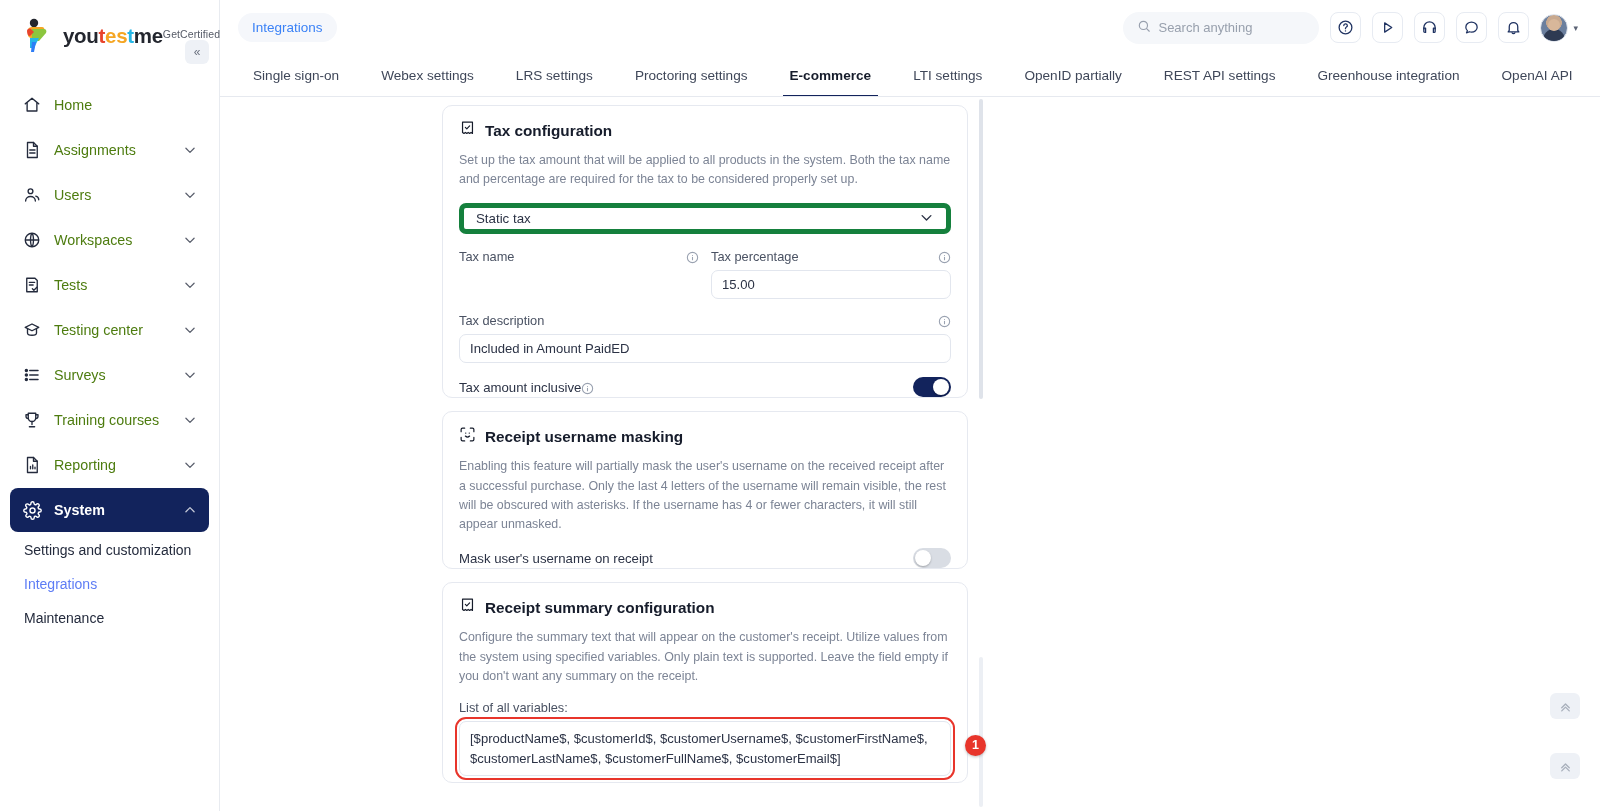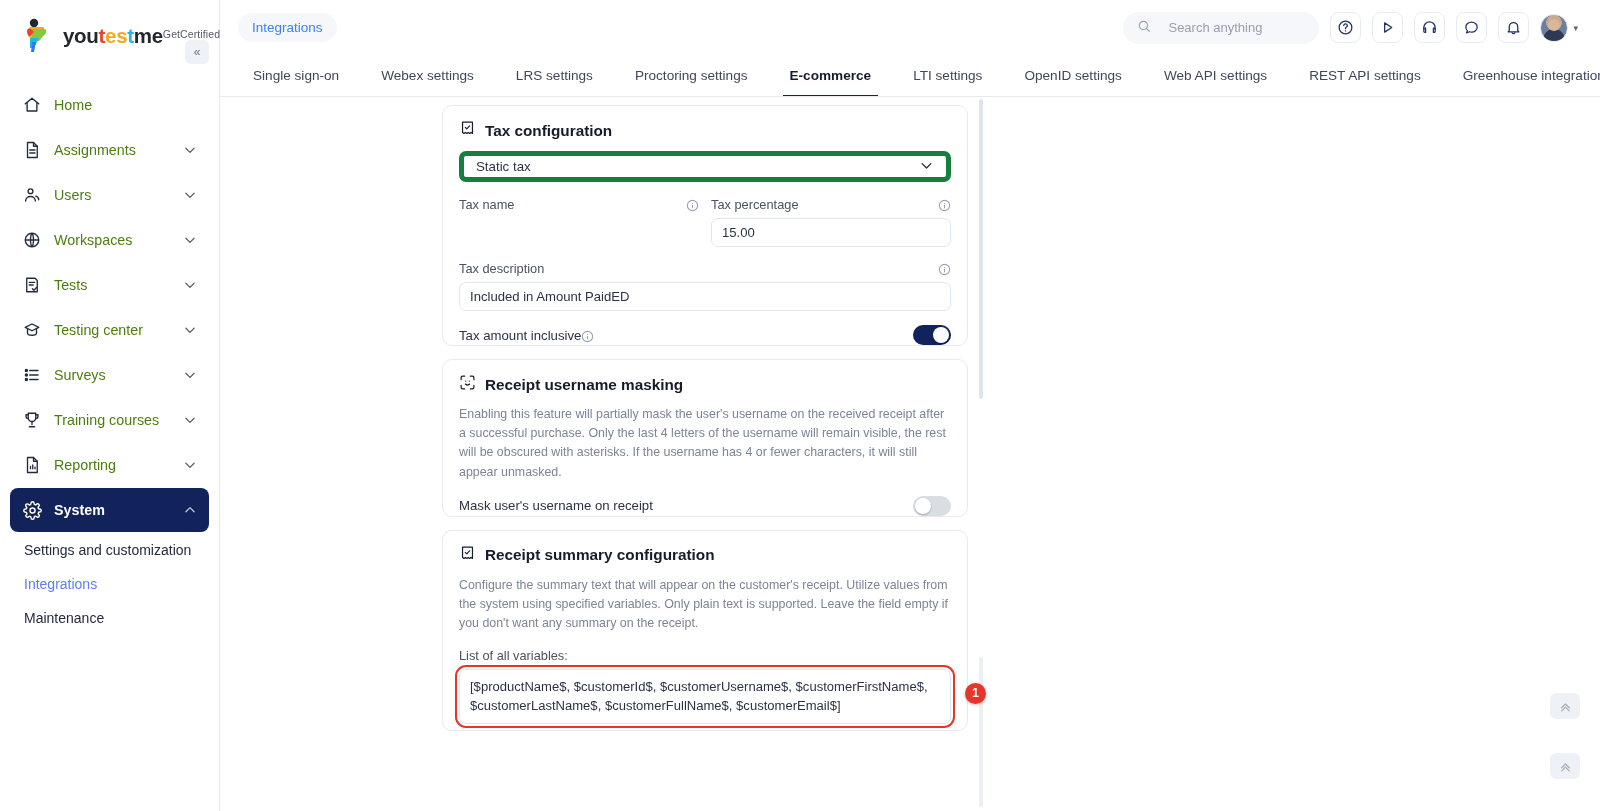--- a/index.html
+++ b/index.html
@@ -63,21 +63,21 @@
     height: 55px; display: flex; align-items: center;
     padding: 0 22px 0 18px; background: #fff; position: relative;
   }
   .crumb {
     font-size: 13.5px; color: #3b82f6; background: #f5f7fb;
     padding: 7px 14px; border-radius: 18px; cursor: pointer;
   }
   .topbar-right { margin-left: auto; display: flex; align-items: center; gap: 11px; }
   .search-box {
     width: 196px; height: 32px; border-radius: 16px; background: #f5f7fa;
-    display: flex; align-items: center; gap: 17px; padding: 0 14px;
+    display: flex; align-items: center; gap: 7px; padding: 0 14px;
     font-size: 13px; color: #98a0ad; cursor: text;
   }
   .icon-btn {
     width: 31px; height: 31px; border-radius: 8px;
     border: 1px solid #e7ebf2; background: #fff;
     display: flex; align-items: center; justify-content: center;
     cursor: pointer; color: #1f3261;
   }
   .avatar-wrap { display:flex; align-items:center; gap:5px; cursor:pointer; }
   .avatar {
@@ -426,22 +426,21 @@
       </div>
     </div>
 
     <div class="tabbar">
       <div class="tab">Single sign-on</div>
       <div class="tab">Webex settings</div>
       <div class="tab">LRS settings</div>
       <div class="tab">Proctoring settings</div>
       <div class="tab active">E-commerce</div>
       <div class="tab">LTI settings</div>
-      <div class="tab">OpenID settings</div>
-      <div class="tab">Web API settings</div>
+      <div class="tab">OpenID partially</div>
       <div class="tab">REST API settings</div>
       <div class="tab">Greenhouse integration</div>
       <div class="tab">OpenAI API</div>
     </div>
 
     <div class="content">
 
       <div class="vscroll" style="top:2px;height:300px;"></div>
       <div class="vscroll" style="top:560px;height:150px;background:#eceff4;"></div>
 
@@ -450,20 +449,21 @@
         <div class="card">
           <div class="card-head">
             <span>
               <svg width="17" height="17" viewBox="0 0 24 24" fill="none" stroke="#161c2b" stroke-width="1.7" stroke-linecap="round" stroke-linejoin="round">
                   <path d="M5 3h14v16l-2-1.4-2 1.4-2-1.4-2 1.4-2-1.4L7 19l-2-1.4z"></path>
                   <path d="M9 10.5l2 2 4-4.2"></path>
                 </svg>
             </span>
             <span class="card-title">Tax configuration</span>
           </div>
+          <div class="card-desc">Set up the tax amount that will be applied to all products in the system. Both the tax name and percentage are required for the tax to be considered properly set up.</div>
 
           <div class="select-box">
             <span class="sv">Static tax</span>
             <span>
               <svg width="15" height="15" viewBox="0 0 24 24" fill="none" stroke="#2b3245" stroke-width="2.2" stroke-linecap="round" stroke-linejoin="round">
                   <path d="M5 9l7 7 7-7"></path>
                 </svg>
             </span>
           </div>
 

